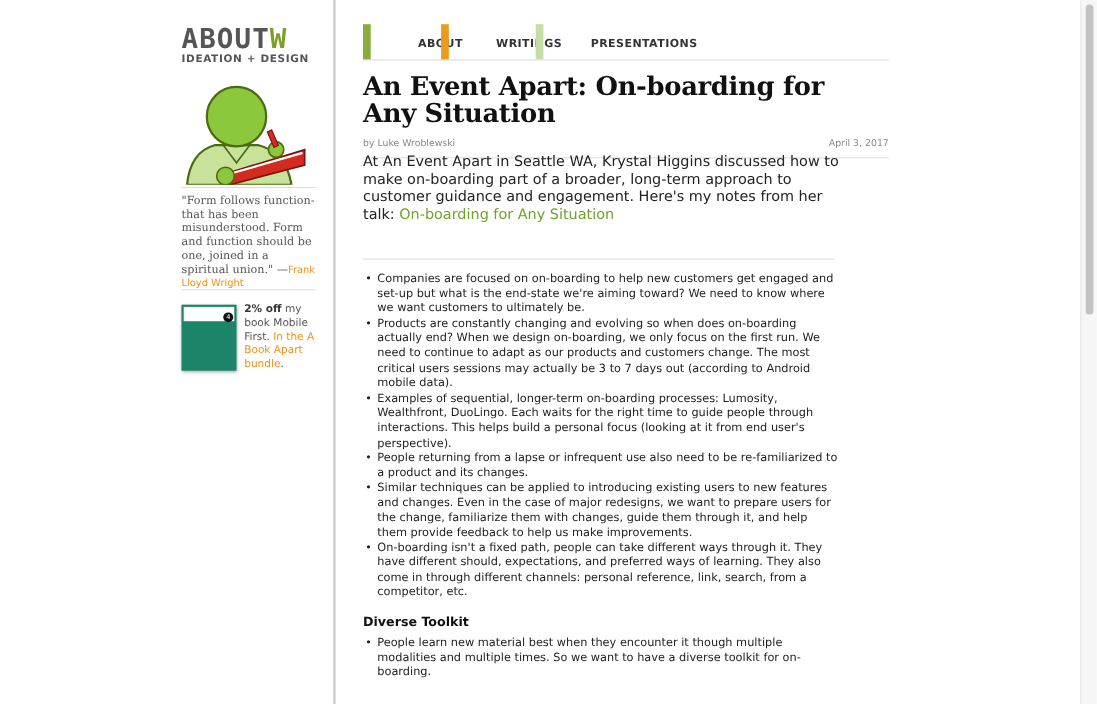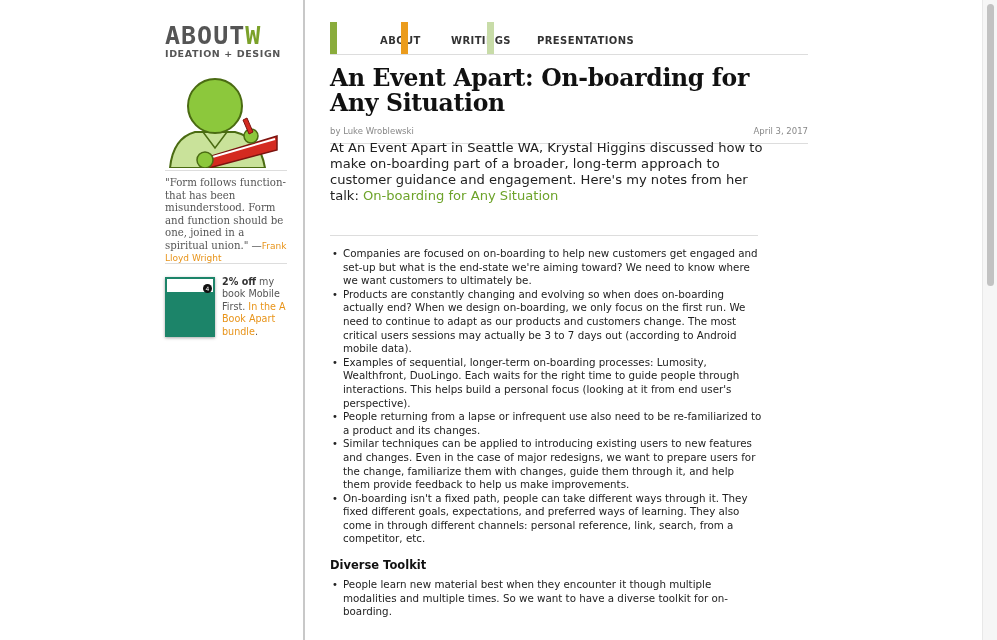--- a/index.html
+++ b/index.html
@@ -136,21 +136,21 @@
 </div>
 <div class="rule" style="left:330px; top:235px; width:428px"></div>
 
 <div class="content">
   <ul>
     <li>Companies are focused on on-boarding to help new customers get engaged and set-up but what is the end-state we're aiming toward? We need to know where we want customers to ultimately be.</li>
     <li>Products are constantly changing and evolving so when does on-boarding actually end? When we design on-boarding, we only focus on the first run. We need to continue to adapt as our products and customers change. The most critical users sessions may actually be 3 to 7 days out (according to Android mobile data).</li>
     <li>Examples of sequential, longer-term on-boarding processes: Lumosity, Wealthfront, DuoLingo. Each waits for the right time to guide people through interactions. This helps build a personal focus (looking at it from end user's perspective).</li>
     <li>People returning from a lapse or infrequent use also need to be re-familiarized to a product and its changes.</li>
     <li>Similar techniques can be applied to introducing existing users to new features and changes. Even in the case of major redesigns, we want to prepare users for the change, familiarize them with changes, guide them through it, and help them provide feedback to help us make improvements.</li>
-    <li>On-boarding isn't a fixed path, people can take different ways through it. They fixed different goals, expectations, and preferred ways of learning. They also come in through different channels: personal reference, link, search, from a competitor, etc.</li>
+    <li>On-boarding isn't a fixed path, people can take different ways through it. They have different should, expectations, and preferred ways of learning. They also come in through different channels: personal reference, link, search, from a competitor, etc.</li>
   </ul>
   <h3>Diverse Toolkit</h3>
   <ul>
     <li>People learn new material best when they encounter it though multiple modalities and multiple times. So we want to have a diverse toolkit for on-boarding.</li>
 
   </ul>
 </div>
 
 <div class="scrollbar">
   <div class="thumb"></div>

